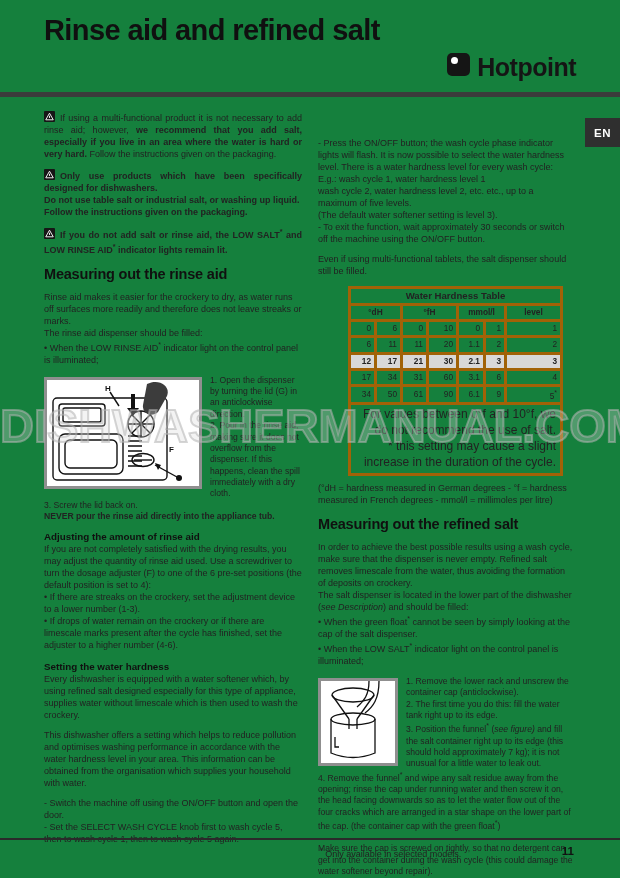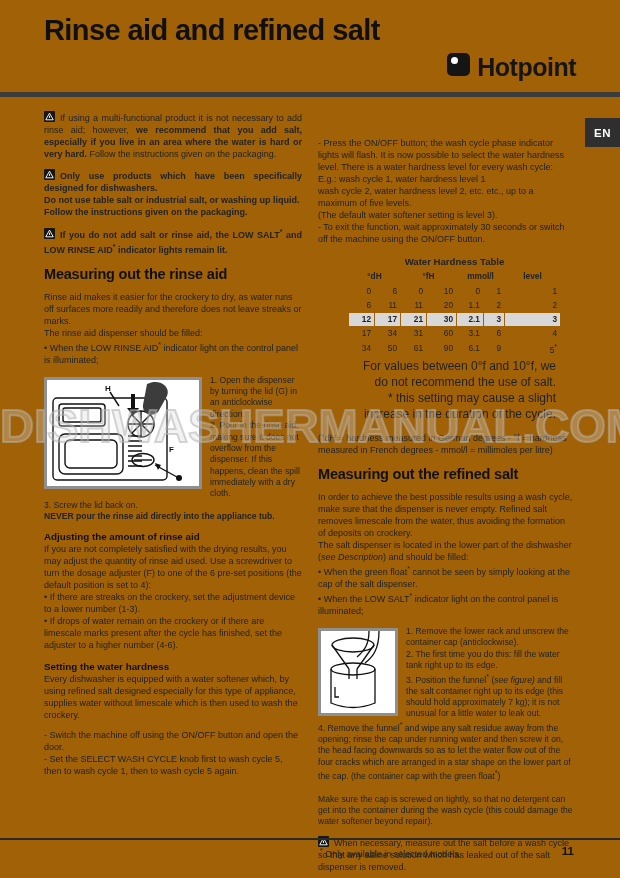--- a/index.html
+++ b/index.html
@@ -1,16 +1,16 @@
 <!DOCTYPE html>
 <html><head>
 <meta charset="utf-8">
 <style>
   html,body { margin:0; padding:0; background:#ffffff; }
-  .page { position:relative; width:620px; height:878px; background:#a16207; overflow:hidden;
+  .page { position:relative; width:620px; height:878px; background:#15803d; overflow:hidden;
           font-family:"Liberation Sans","DejaVu Sans",sans-serif; color:#1c1c1c; }
 
   .title { position:absolute; left:44px; top:14px; font-size:29px; font-weight:bold;
            letter-spacing:-0.6px; color:#101010; }
   .brand { position:absolute; top:53px; right:44px; display:flex; align-items:flex-start; gap:7px; }
   .brand-mark { width:23px; height:23px; background:#151515; border-radius:5px; position:relative; }
   .brand-dot { position:absolute; left:4px; top:4px; width:7px; height:7px; background:#fff; border-radius:50%; }
   .brand-text { font-size:25px; font-weight:bold; letter-spacing:-0.5px; color:#151515; }
 
   .header-rule { position:absolute; top:92px; left:0; width:620px; height:5px; background:#3b3b3b; }
@@ -33,21 +33,21 @@
 
   .fig-block { margin:2px 0 8px 0; }
   .figure { float:left; border:3px solid #8f8f8f; background:#fff; box-sizing:border-box;
             margin:2px 8px 2px 0; }
   .figure-rinse { width:158px; height:112px; }
   .figure-salt  { width:80px;  height:88px; }
   .steps { white-space:pre-line; font-size:8.6px; line-height:1.32; }
   .clear { clear:both; }
 
   table.wh { border-collapse:collapse; table-layout:fixed; margin:1px 0 7px 30px; }
-  table.wh th, table.wh td { border:1px solid #a16207; padding:1px 3px; font-size:8.3px; }
+  table.wh th, table.wh td { border:3px solid #a16207; padding:1px 3px; font-size:8.3px; }
   table.wh th { text-align:center; font-weight:bold; }
   table.wh td { text-align:right; }
   table.wh .ttl th { font-size:9.6px; }
   table.wh tr.hl td { background:#d8d8d8; font-weight:bold; }
   table.wh td.notes-cell { text-align:right; white-space:pre-line; font-size:12px; padding:2px 4px; }
 
   .watermark { position:absolute; top:398px; left:0; width:620px; text-align:center;
                font-size:47px; font-weight:bold; letter-spacing:0;
                color:rgba(215,215,215,0.30); -webkit-text-stroke:2px rgba(178,178,178,0.55);
                z-index:40; pointer-events:none; }
@@ -137,31 +137,33 @@
 </span><span style="font-weight: bold;">NEVER pour the rinse aid directly into the appliance tub.</span></div>
     </div>
 
     <div class="h-small clear">Adjusting the amount of rinse aid</div>
     <p class="block">If you are not completely satisfied with the drying results, you may adjust the quantity of rinse aid used. Use a screwdriver to turn the dosage adjuster (F) to one of the 6 pre-set positions (the default position is set to 4):
 • If there are streaks on the crockery, set the adjustment device to a lower number (1-3).
 • If drops of water remain on the crockery or if there are limescale marks present after the cycle has finished, set the adjuster to a higher number (4-6).</p>
 
     <div class="h-small">Setting the water hardness</div>
     <p class="block">Every dishwasher is equipped with a water softener which, by using refined salt designed especially for this type of appliance, supplies water without limescale which is then used to wash the crockery.</p>
+    <p class="block">This dishwasher offers a setting which helps to reduce pollution and optimises washing performance in accordance with the water hardness level in your area. This information can be obtained from the organisation which supplies your household with water.</p>
     <p class="block">- Switch the machine off using the ON/OFF button and open the door.
 - Set the SELECT WASH CYCLE knob first to wash cycle 5, then to wash cycle 1, then to wash cycle 5 again.</p>
   </div>
 
   <div class="col col-right">
 
     <p class="block">- Press the ON/OFF button; the wash cycle phase indicator lights will flash. It is now possible to select the water hardness level. There is a water hardness level for every wash cycle:
 E.g.: wash cycle 1, water hardness level 1
 wash cycle 2, water hardness level 2, etc. etc., up to a maximum of five levels.
 (The default water softener setting is level 3).
 - To exit the function, wait approximately 30 seconds or switch off the machine using the ON/OFF button.</p>
+    <p class="block">Even if using multi-functional tablets, the salt dispenser should still be filled.</p>
 
     <table class="wh">
       <colgroup>
         <col style="width:26px">
           <col style="width:26px">
           <col style="width:26px">
         <col style="width:30px">
           <col style="width:27px">
           <col style="width:21px">
         <col style="width:56px">

